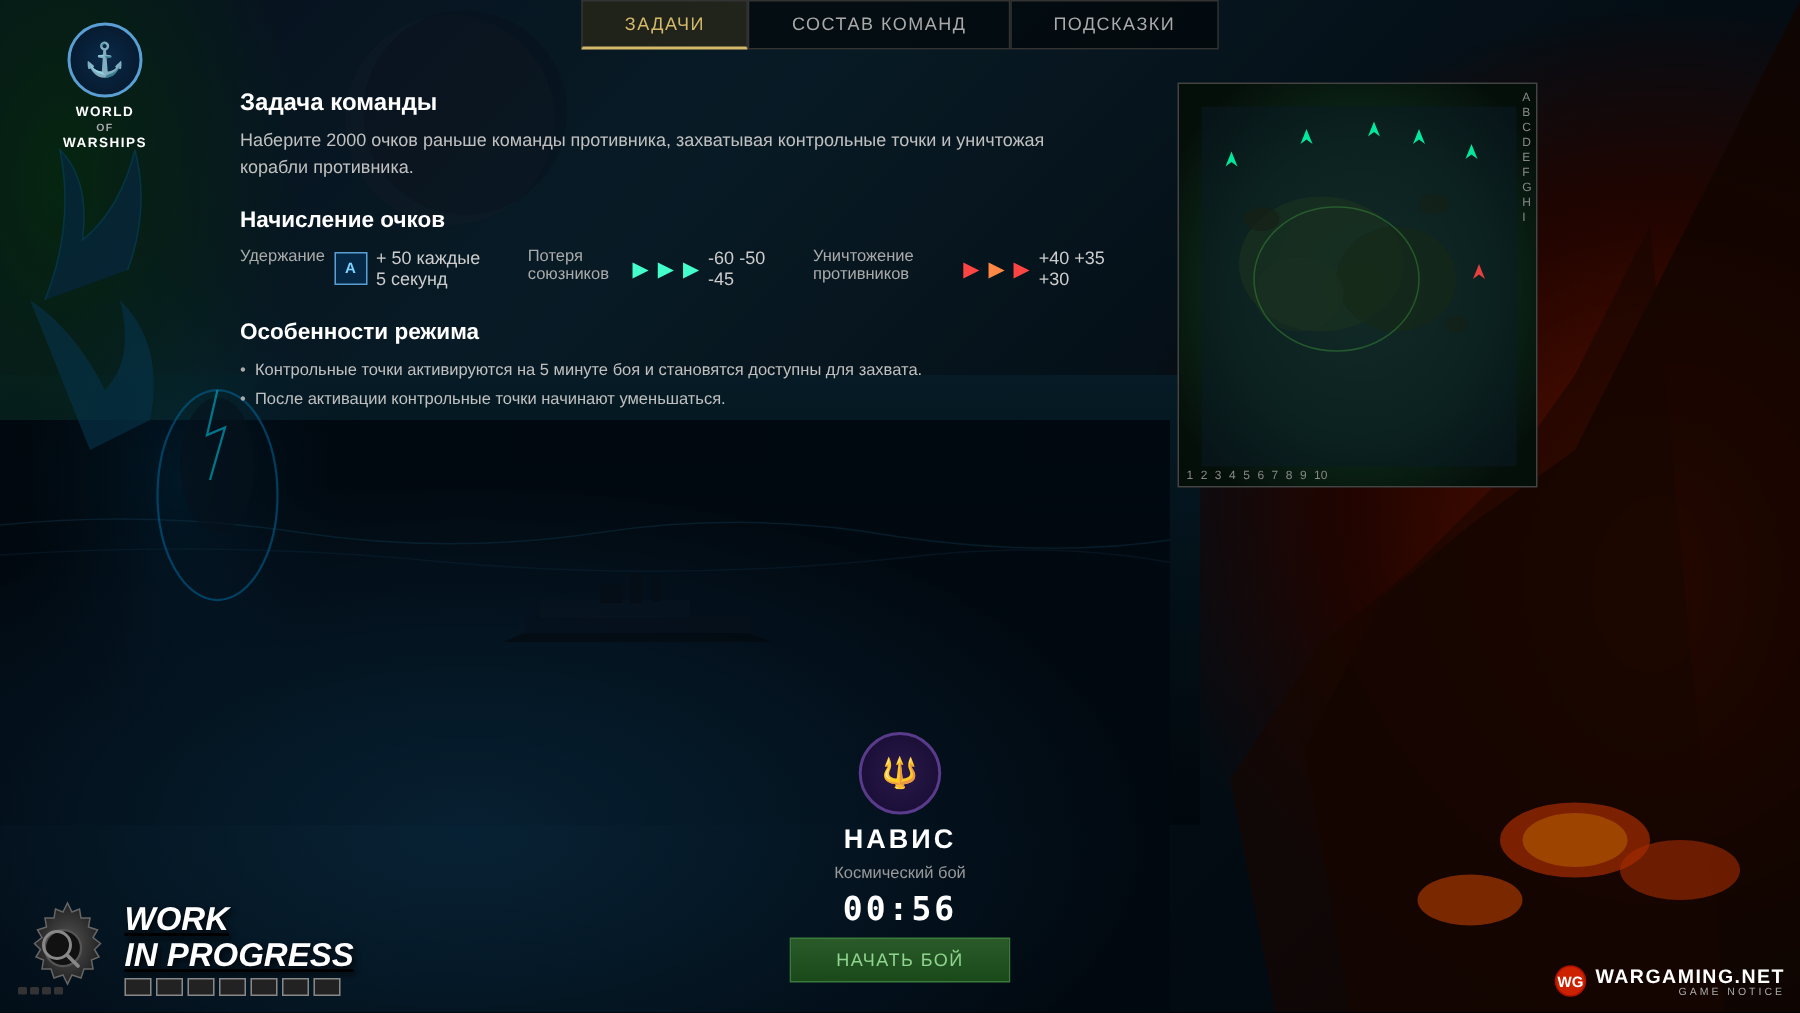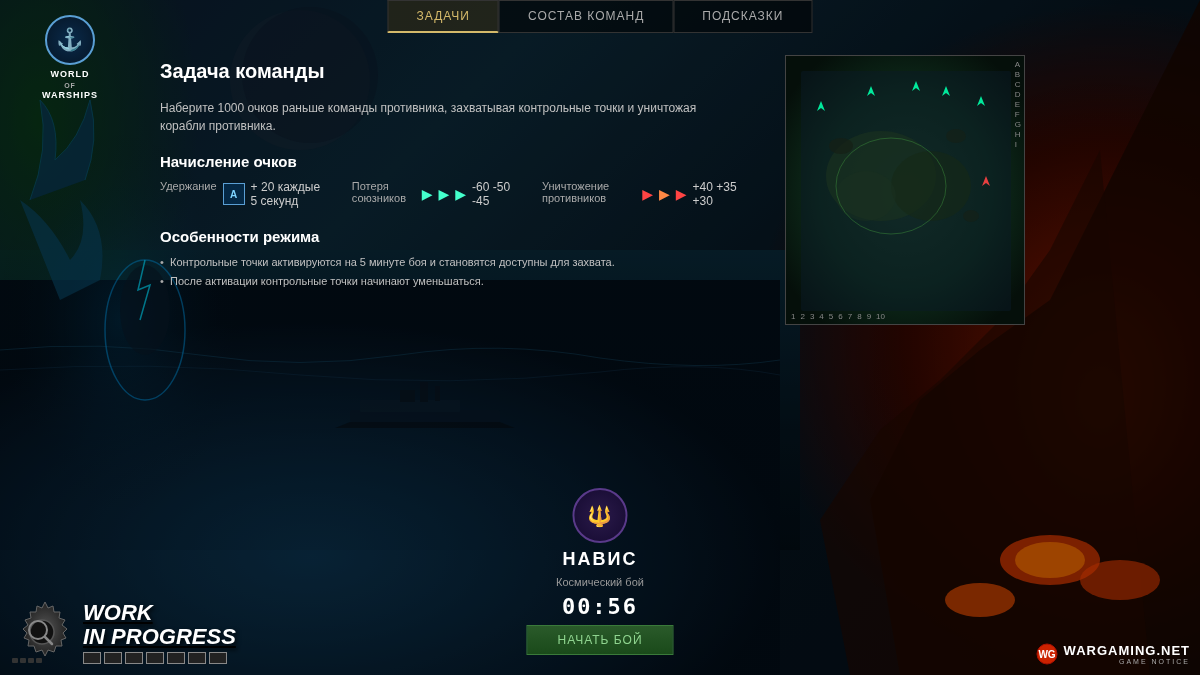--- a/index.html
+++ b/index.html
@@ -137,24 +137,24 @@
     
     .info-panel {
       position: absolute;
       top: 60px;
       left: 160px;
       width: 580px;
       color: #e0e0e0;
     }
 
     .section-title {
-      font-size: 20px;
+      font-size: 16px;
       font-weight: bold;
       color: #ffffff;
-      margin-bottom: 16px;
+      margin-bottom: 6px;
     }
 
     .section-desc {
       font-size: 12px;
       color: #c0c0c0;
       line-height: 1.5;
       margin-bottom: 18px;
     }
 
     .scoring-title {
@@ -495,33 +495,33 @@
   </div>
 
   <div class="top-nav">
     <div class="nav-tab active">ЗАДАЧИ</div>
     <div class="nav-tab">СОСТАВ КОМАНД</div>
     <div class="nav-tab">ПОДСКАЗКИ</div>
   </div>
 
   <div class="info-panel">
     <div class="section-title">Задача команды</div>
-    <div class="section-desc">Наберите 1000 очков раньше команды противника, захватывая контрольные точки и уничтожая корабли противника.</div>
+    <div class="section-desc">Наберите 2000 очков раньше команды противника, захватывая контрольные точки и уничтожая корабли противника.</div>
 
     <div class="scoring-title">Начисление очков</div>
 
     <div class="scoring-grid">
 
       <div class="scoring-col">
         <div class="scoring-col-title">Удержание</div>
         <div class="scoring-icons">
           <div class="icon-box">A</div>
         </div>
         <div class="scoring-values">
-          <span>+ 20 каждые 5 секунд</span>
+          <span>+ 50 каждые 5 секунд</span>
         </div>
       </div>
 
       <div class="scoring-col">
         <div class="scoring-col-title">Потеря союзников</div>
         <div class="scoring-icons">
           <span class="icon-arrow">▶</span>
           <span class="icon-arrow">▶</span>
           <span class="icon-arrow">▶</span>
         </div>

